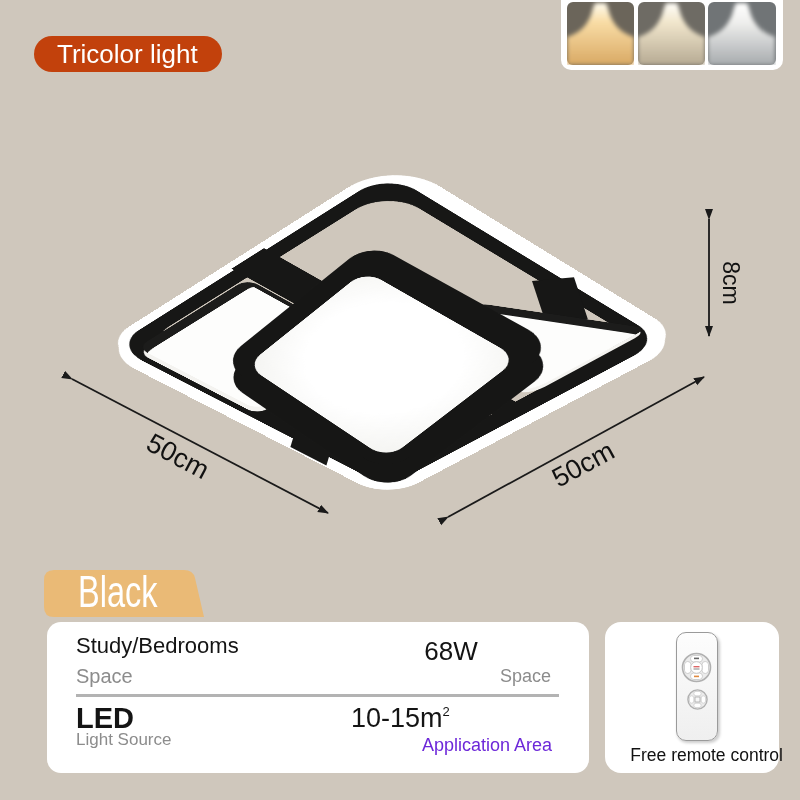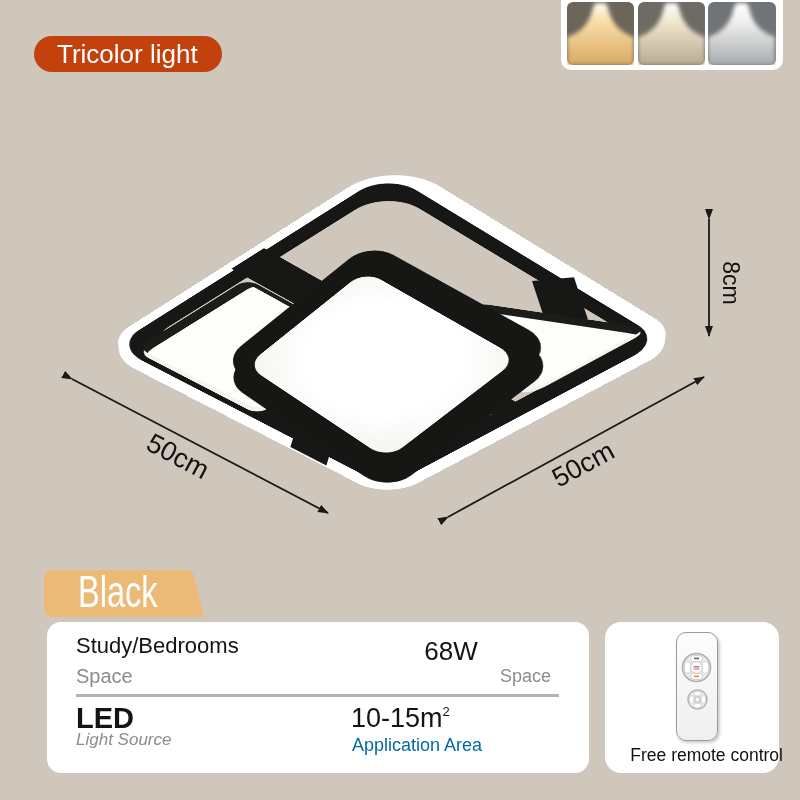--- a/index.html
+++ b/index.html
@@ -110,24 +110,24 @@
 
 <div class="abs" style="left:76px;top:633px;font-size:22px;color:#141414;">Study/Bedrooms</div>
 <div class="abs" style="left:76px;top:665px;font-size:20px;color:#8c8c8c;">Space</div>
 
 <div class="abs" style="left:351px;top:636px;width:200px;font-size:26px;color:#141414;text-align:center;">68W</div>
 <div class="abs" style="left:351px;top:666px;width:200px;font-size:18px;color:#8c8c8c;text-align:right;">Space</div>
 
 <div class="abs" style="left:76px;top:694px;width:483px;height:2.5px;background:#b3b3b3;"></div>
 
 <div class="abs" style="left:76px;top:702px;font-size:29px;color:#141414;font-weight:bold;">LED</div>
-<div class="abs" style="left:76px;top:730px;font-size:17px;color:#8c8c8c;font-style:italic;">Light Source</div>
+<div class="abs" style="left:76px;top:730px;font-size:17px;color:#8c8c8c;">Light Source</div>
 
 <div class="abs" style="left:351px;top:703px;width:212px;font-size:27px;color:#141414;text-align:left;">10-15m<span style="font-size:13px;vertical-align:11px;">2</span></div>
-<div class="abs" style="left:352px;top:735px;width:200px;font-size:18px;color:#0369a1;">Application Area</div>
+<div class="abs" style="left:352px;top:735px;width:200px;font-size:18px;color:#6d28d9;text-align:right;">Application Area</div>
 
 <div class="abs" style="left:605px;top:622px;width:174px;height:151px;background:#fff;border-radius:16px;"></div>
 
 <div class="abs" style="left:676px;top:632px;width:40px;height:107px;background:linear-gradient(180deg,#fdfdfd,#efefef);border:1px solid #9a9a9a;border-radius:10px;box-shadow:1.5px 2px 3px rgba(0,0,0,0.2);"></div>
 
 <svg class="abs" style="left:681px;top:652px;" width="31" height="31">
   <circle cx="15.5" cy="15.5" r="14" fill="#ececec" stroke="#b0b0b0" stroke-width="1.6"></circle>
   <rect x="9.5" y="3.5" width="12" height="6.5" rx="3.2" fill="#fff" stroke="#c4c4c4" stroke-width="0.8"></rect>
   <rect x="9.5" y="21" width="12" height="6.5" rx="3.2" fill="#fff" stroke="#c4c4c4" stroke-width="0.8"></rect>
   <rect x="3.5" y="9.5" width="6.5" height="12" rx="3.2" fill="#fff" stroke="#c4c4c4" stroke-width="0.8"></rect>

